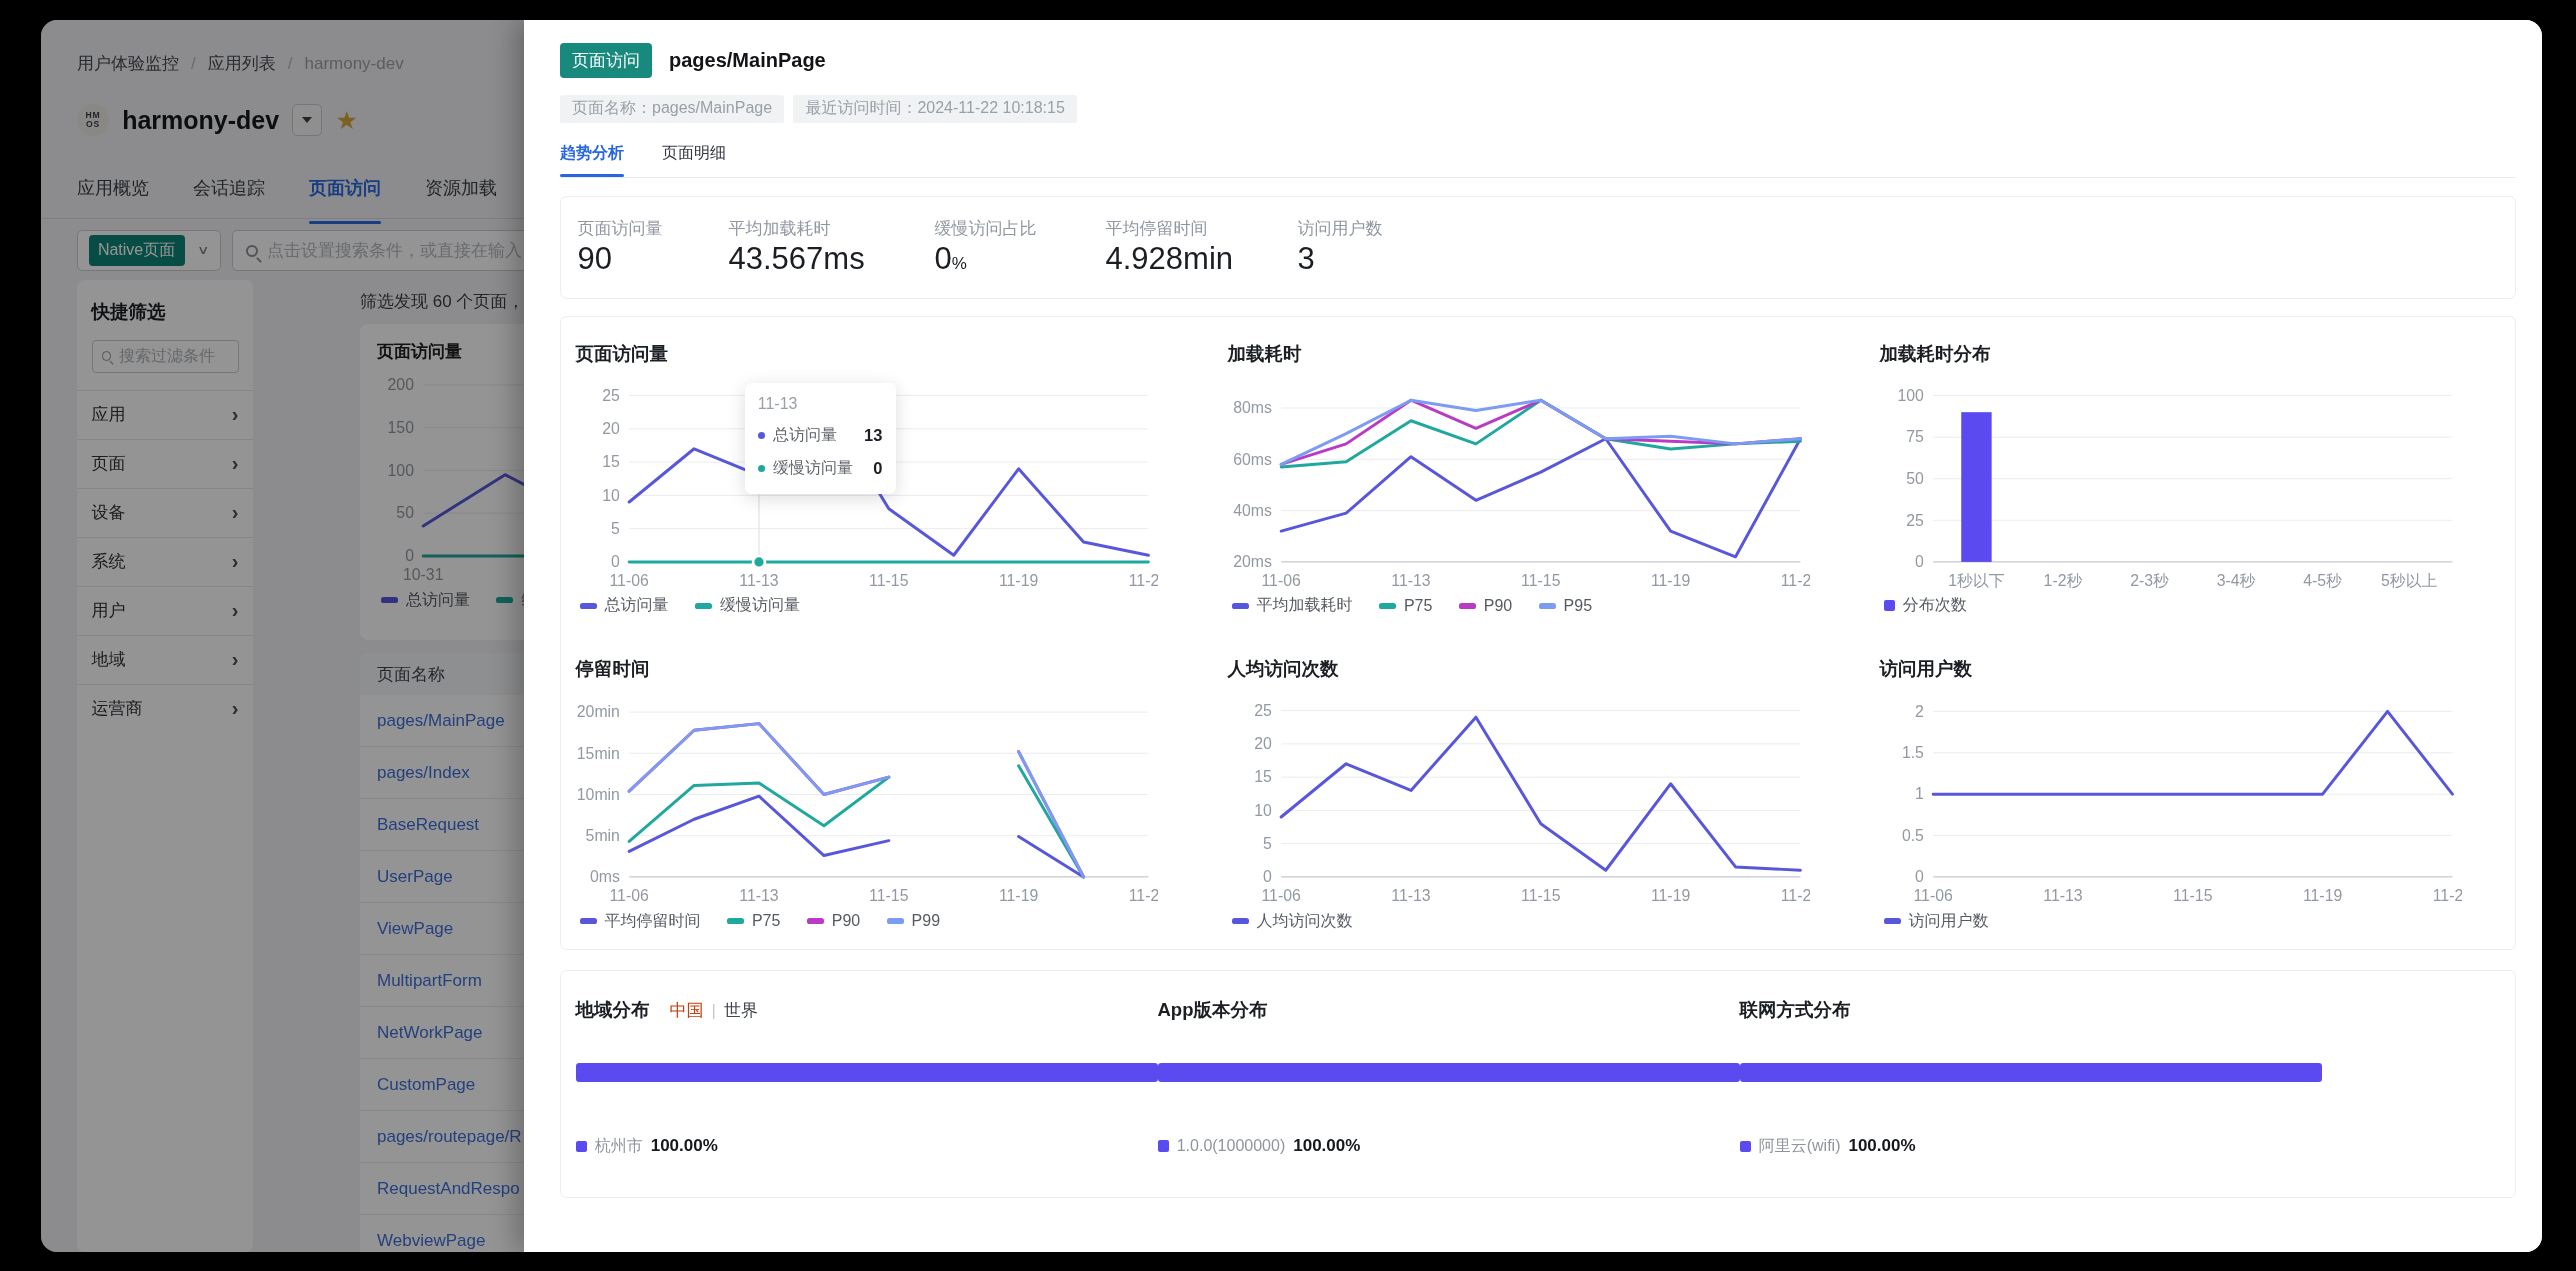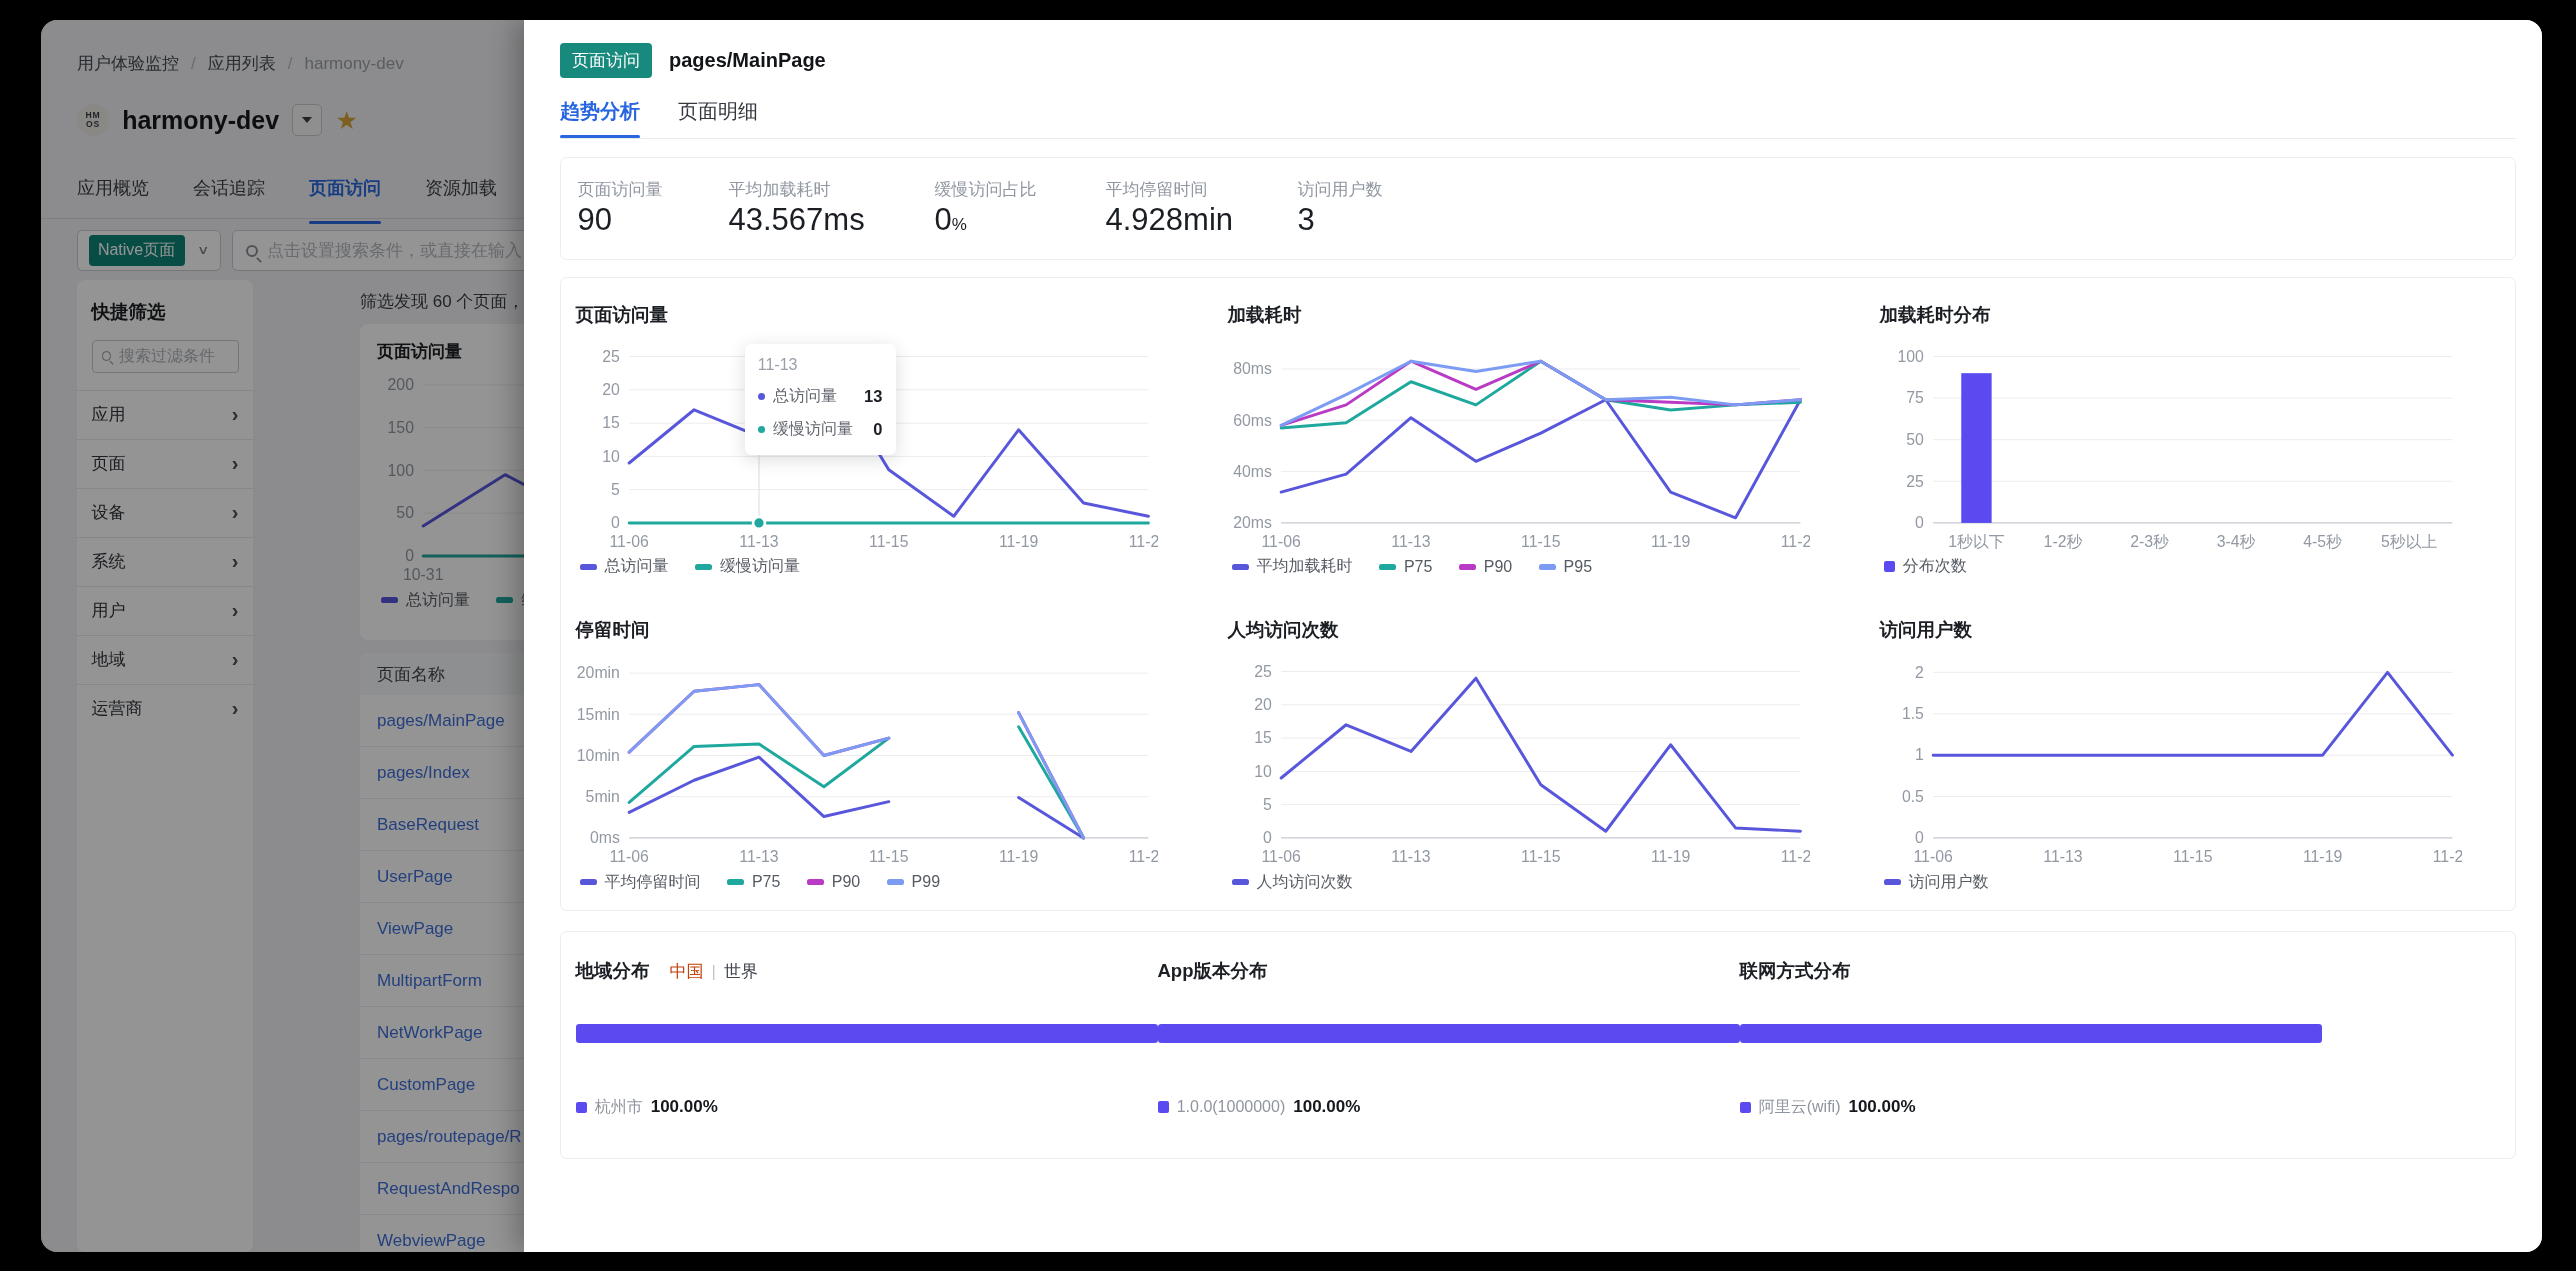--- a/index.html
+++ b/index.html
@@ -47,21 +47,21 @@
   .bg-table .trow { height:52px; display:flex; align-items:center; padding:0 17px; font-size:17px; color:#3f6fd8; border-bottom:0.7px solid #ebecef; cursor:pointer; }
   .dim-overlay { position:absolute; left:0; top:0; bottom:0; width:483px; background:rgba(0,0,0,.42); z-index:5; }
 
   
   .drawer { position:absolute; left:483px; top:0; right:0; bottom:0; background:#fff; z-index:10; box-shadow:-9.3px 0 24px rgba(0,0,0,.25); padding:22.5px 26.4px 0 36px; overflow:hidden; }
   .d-head { display:flex; align-items:center; gap:17px; }
   .d-badge { background:#18897d; color:#fff; font-size:17px; padding:6px 12px; border-radius:4px; }
   .d-title { font-size:20px; font-weight:bold; color:#121418; }
   .d-chips { display:flex; gap:9.3px; margin-top:17px; }
   .d-chip { background:#f1f2f4; border-radius:2.6px; height:28px; display:flex; align-items:center; padding:0 12px; font-size:16px; color:#9aa0a8; }
-  .d-tabs { display:flex; gap:38px; margin-top:20px; border-bottom:0.7px solid #e9eaec; font-size:20px; color:#33373d; }
+  .d-tabs { display:flex; gap:38px; margin-top:20px; border-bottom:0.7px solid #e9eaec; font-size:16px; color:#33373d; }
   .d-tab { padding-bottom:13.2px; position:relative; cursor:pointer; }
   .d-tab.active { color:#2766df; font-weight:bold; }
   .d-tab.active::after { content:""; position:absolute; left:0; right:0; bottom:-0.7px; height:3.3px; background:#2766df; border-radius:2px; }
   .stats-card { margin-top:18.5px; border:0.7px solid #ebedf0; border-radius:6.6px; height:103px; display:flex; padding-left:16.5px; }
   .stat { padding-top:20px; }
   .stat:nth-child(1){ width:151px; } .stat:nth-child(2){ width:206px; } .stat:nth-child(3){ width:171px; } .stat:nth-child(4){ width:192px; }
   .stat .lbl { font-size:17px; color:#9097a1; }
   .stat .val { font-size:31px; color:#1b1e23; margin-top:1px; }
   .stat .val .pct { font-size:17px; color:#1b1e23; }
   .charts-card { margin-top:17px; border:0.7px solid #ebedf0; border-radius:6.6px; padding:24px 14.5px 17px; display:grid; grid-template-columns:repeat(3,582px); column-gap:70px; row-gap:40px; }
@@ -219,20 +219,24 @@
     <div class="trow">WebviewPage</div>
   </div>
 
   <div class="dim-overlay"></div>
 
   <div class="drawer">
     <div class="d-head">
       <span class="d-badge">页面访问</span>
       <span class="d-title">pages/MainPage</span>
     </div>
+    <div class="d-chips">
+      <span class="d-chip">页面名称：pages/MainPage</span>
+      <span class="d-chip">最近访问时间：2024-11-22 10:18:15</span>
+    </div>
     <div class="d-tabs">
       <div class="d-tab active">趋势分析</div>
       <div class="d-tab">页面明细</div>
     </div>
 
     <div class="stats-card">
       <div class="stat">
           <div class="lbl">页面访问量</div>
           <div class="val">90</div>
         </div>

